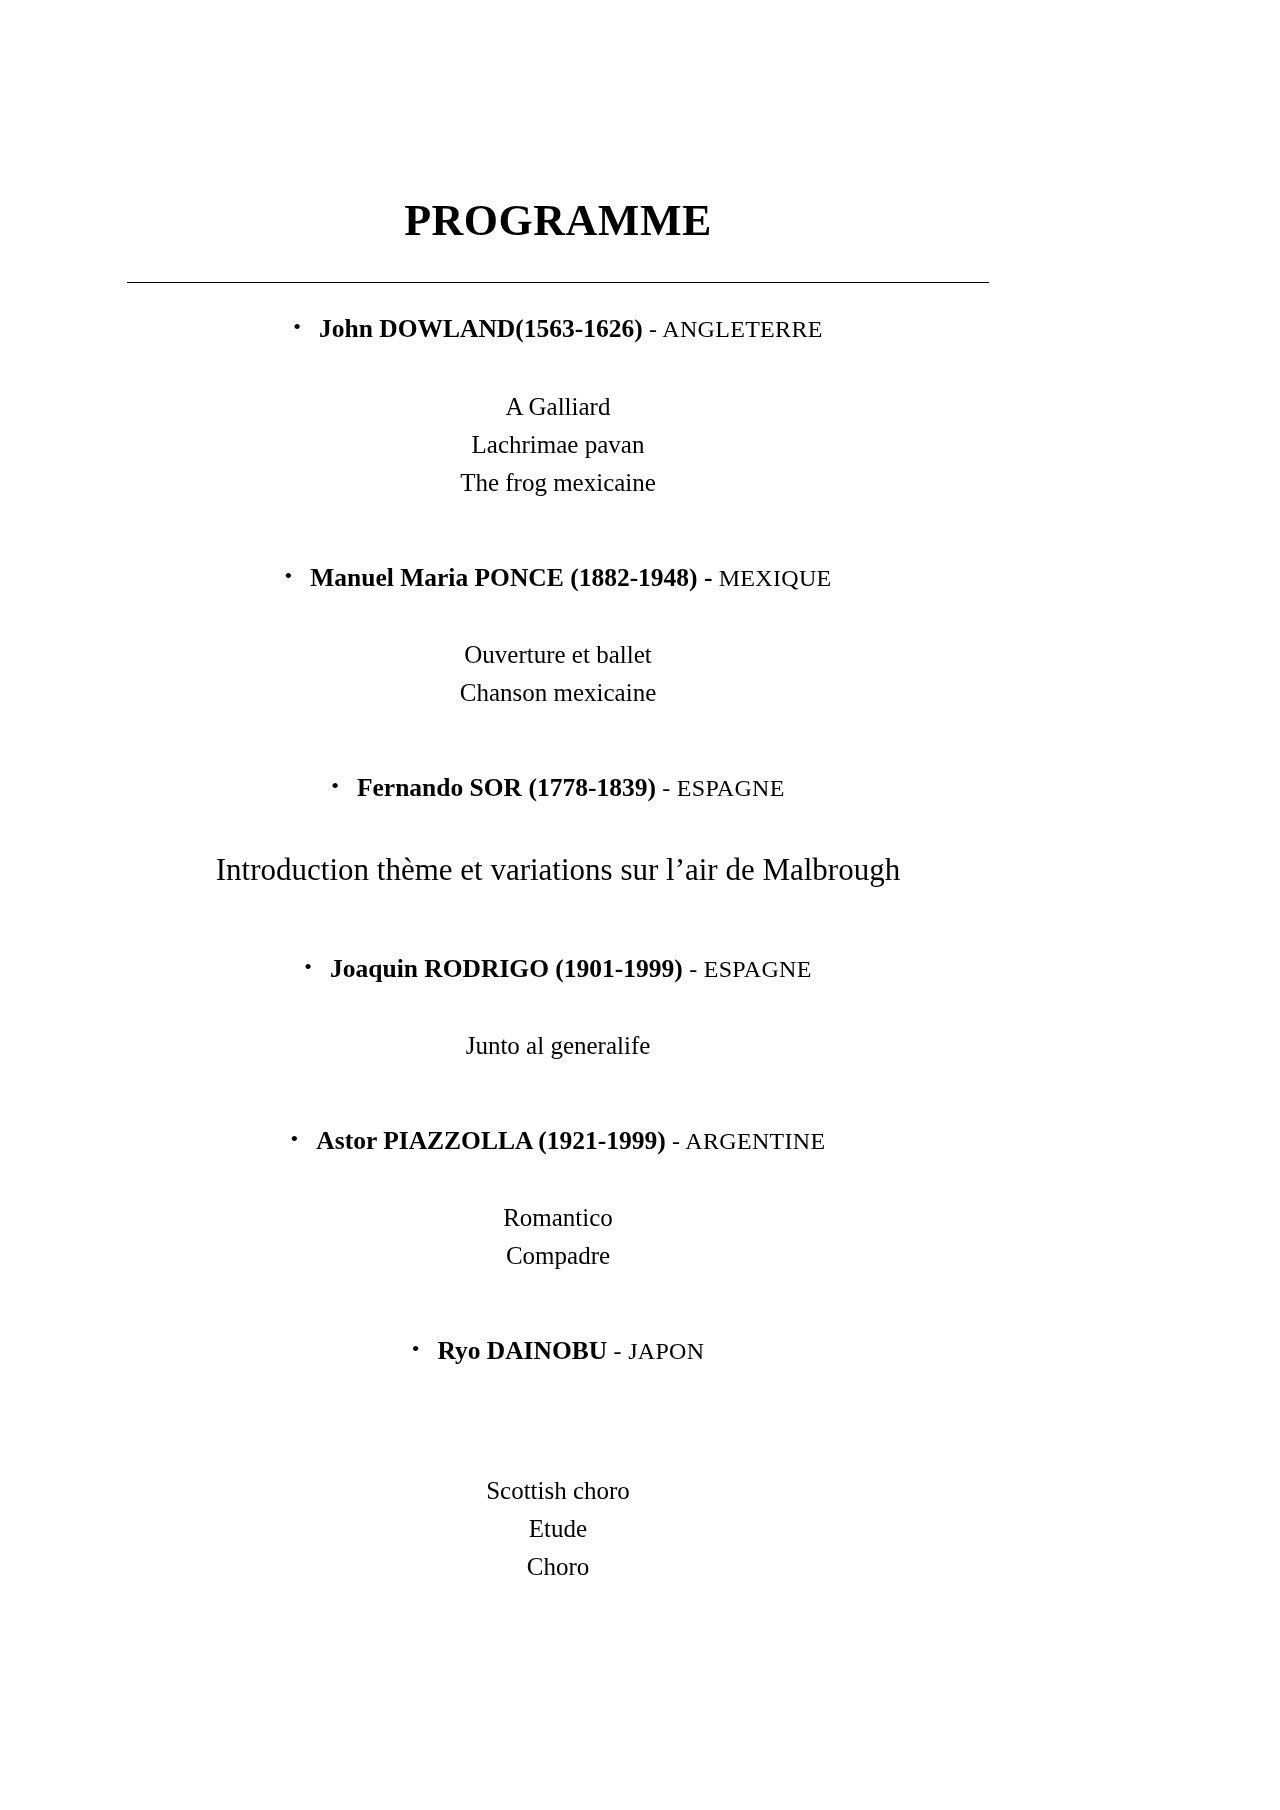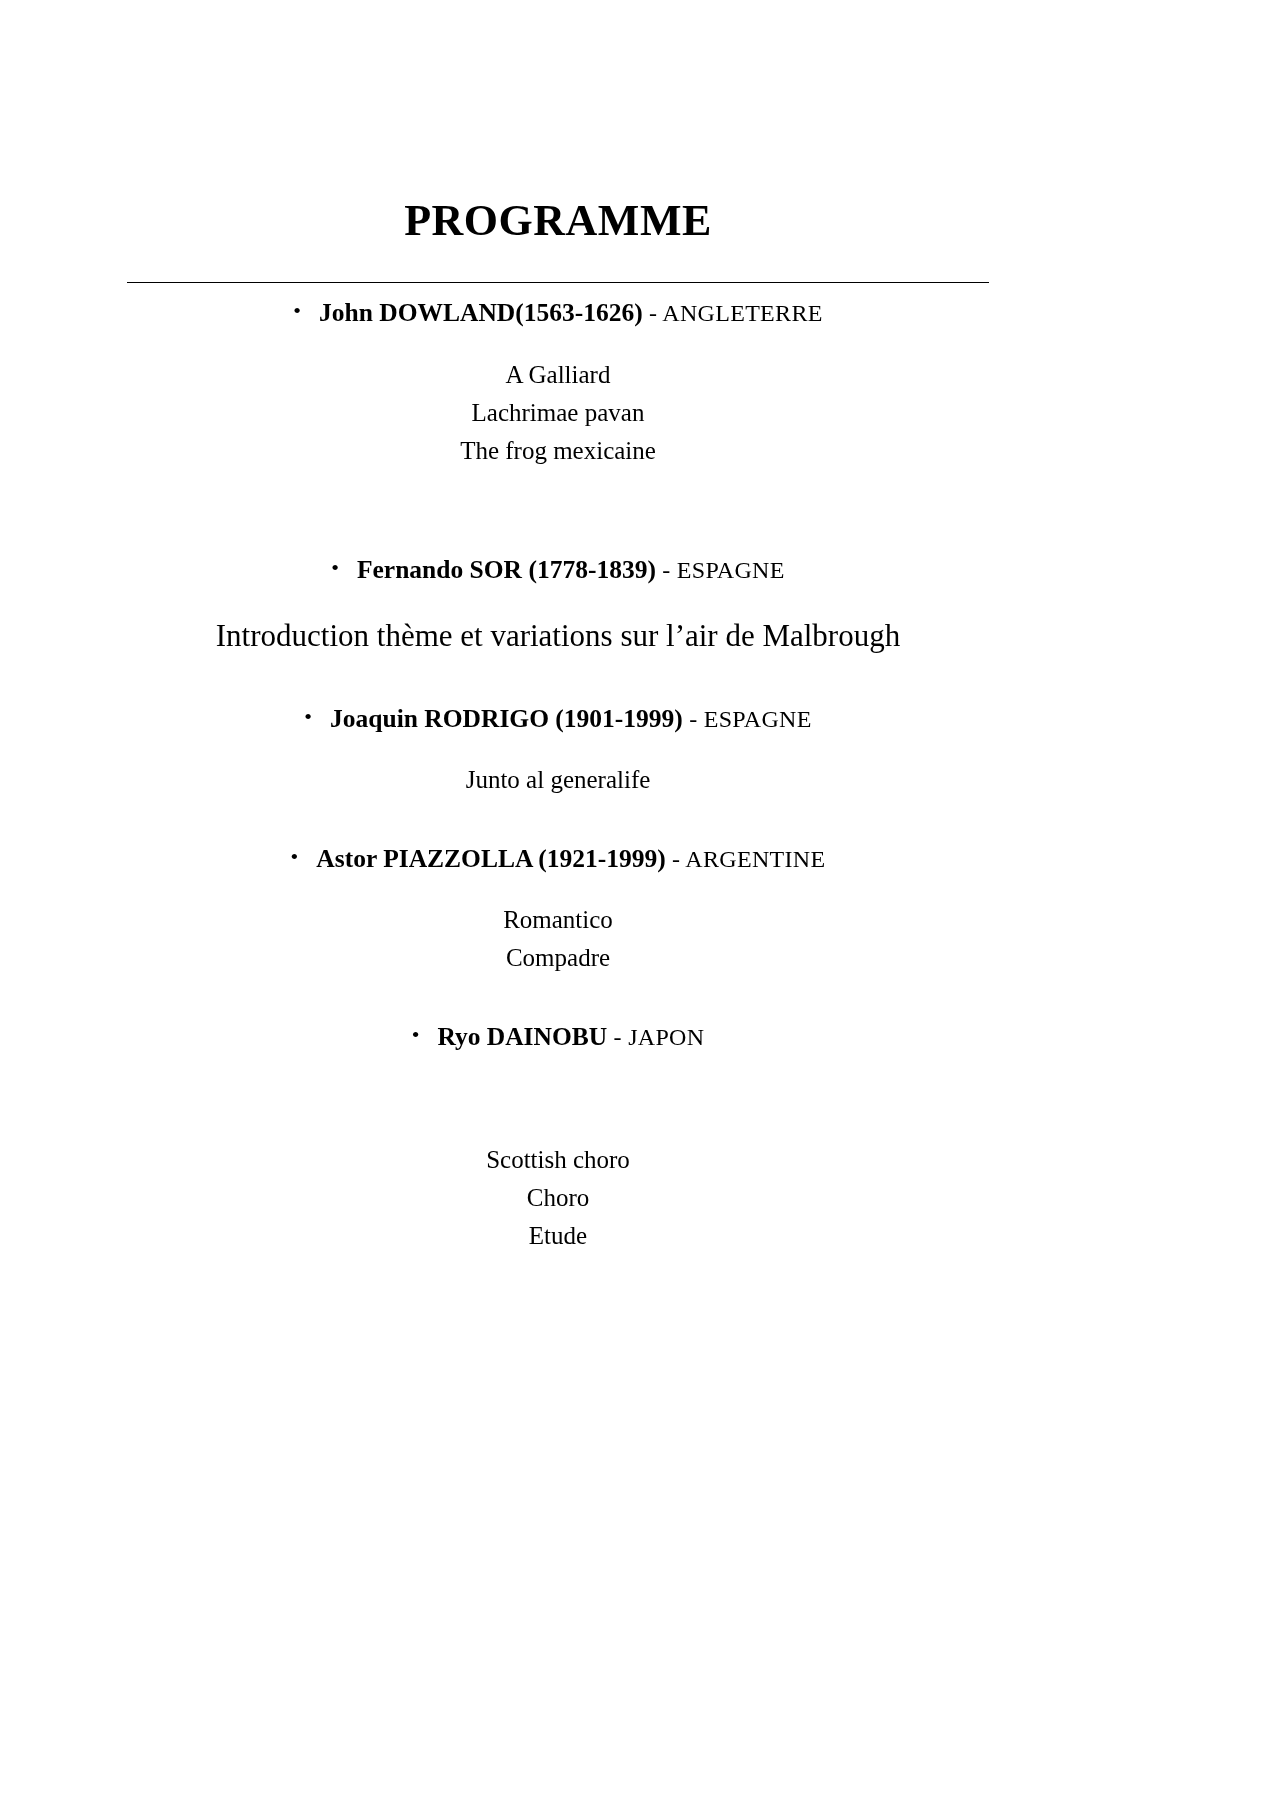--- a/index.html
+++ b/index.html
@@ -43,21 +43,21 @@
     padding-top: 14px;
   }
   .entry {
     margin: 0;
     padding: 0;
   }
   .composer-line {
     text-align: center;
     font-size: 25px;
     line-height: 1.25;
-    margin: 0;
+    margin: 16px;
     white-space: nowrap;
   }
   .bullet {
     font-size: 22px;
     vertical-align: 0.15em;
     display: inline-block;
     margin-right: 18px;
   }
   .composer-name {
     font-weight: bold;
@@ -101,20 +101,30 @@
       <div class="gap-1"></div>
       <ul class="works">
         <li class="work">A Galliard</li>
         <li class="work">Lachrimae pavan</li>
         <li class="work">The frog mexicaine</li>
       </ul>
     </div>
 
     <div class="entry-spacer"></div>
 
+    <div class="entry">
+      <p class="composer-line">
+        <span class="bullet">•</span><span class="composer-name">Manuel Maria PONCE (1882-1948) -</span>&nbsp;<span class="composer-country">MEXIQUE</span>
+      </p>
+      <div class="gap-1"></div>
+      <ul class="works">
+        <li class="work">Ouverture et ballet</li>
+        <li class="work">Chanson mexicaine</li>
+      </ul>
+    </div>
 
     <div class="entry-spacer"></div>
 
     <div class="entry">
       <p class="composer-line">
         <span class="bullet">•</span><span class="composer-name">Fernando SOR (1778-1839)</span><span class="composer-country"> - </span><span class="composer-country">ESPAGNE</span>
       </p>
       <div class="gap-1"></div>
       <ul class="works">
         <li class="work wide-work">Introduction thème et variations sur l’air de Malbrough</li>
@@ -154,19 +164,19 @@
       </p>
       <div class="gap-1"></div>
     </div>
 
     <div class="entry-spacer"></div>
 
     <div class="entry">
       <div class="gap-1"></div>
       <ul class="works">
         <li class="work">Scottish choro</li>
+        <li class="work">Etude</li>
         <li class="work">Choro</li>
-        <li class="work">Etude</li>
       </ul>
     </div>
 
   </div>
 </div>
 
 </body></html>

